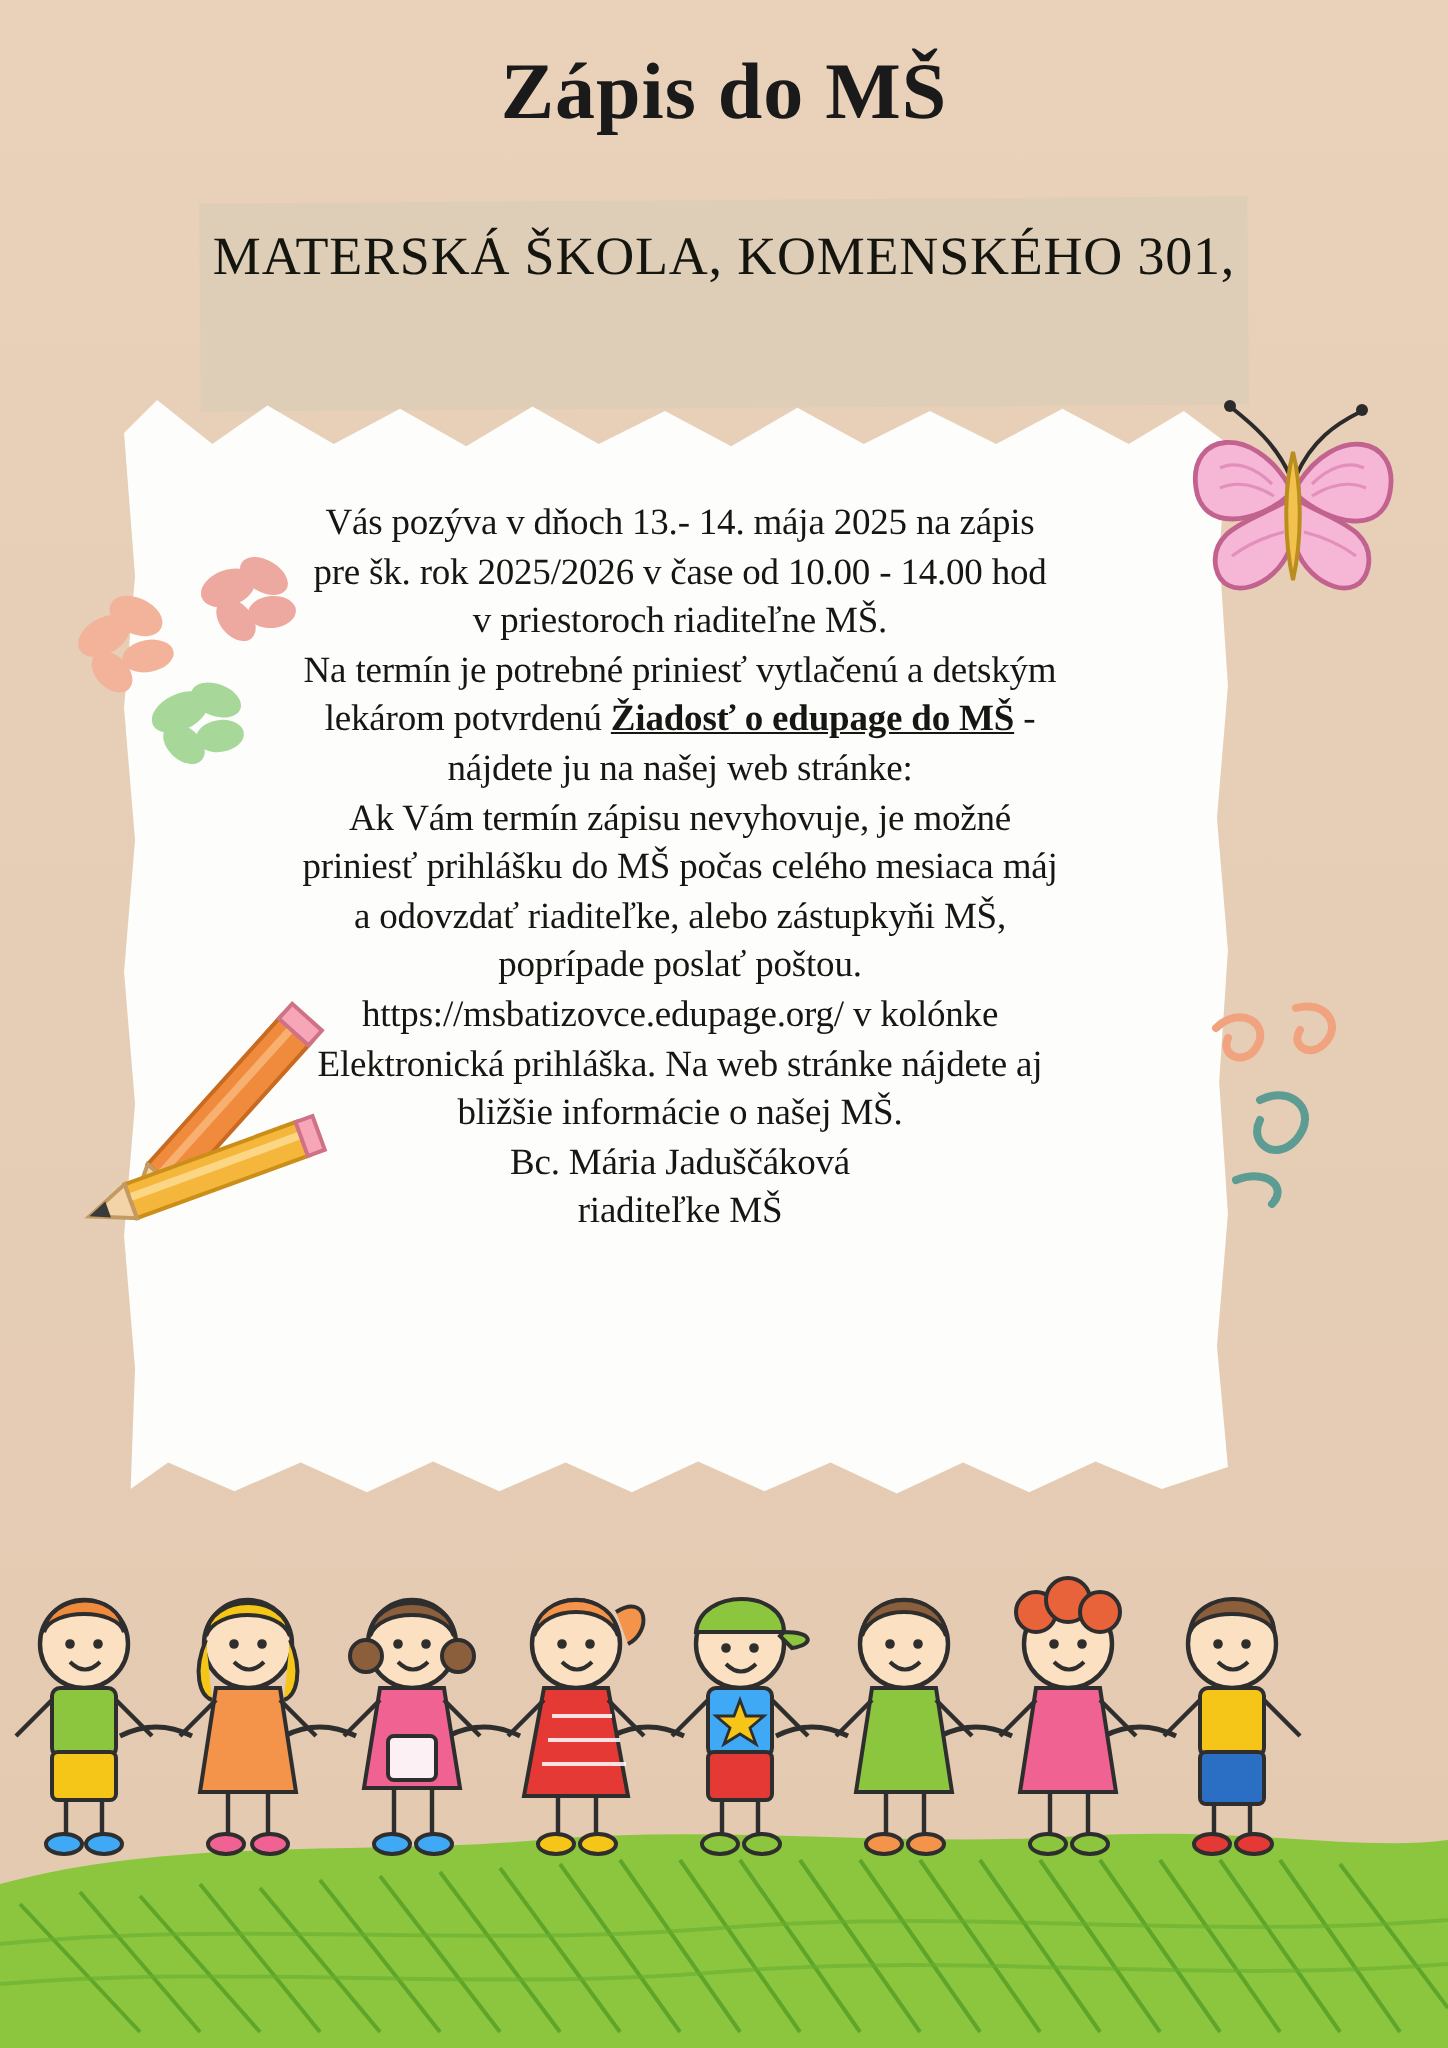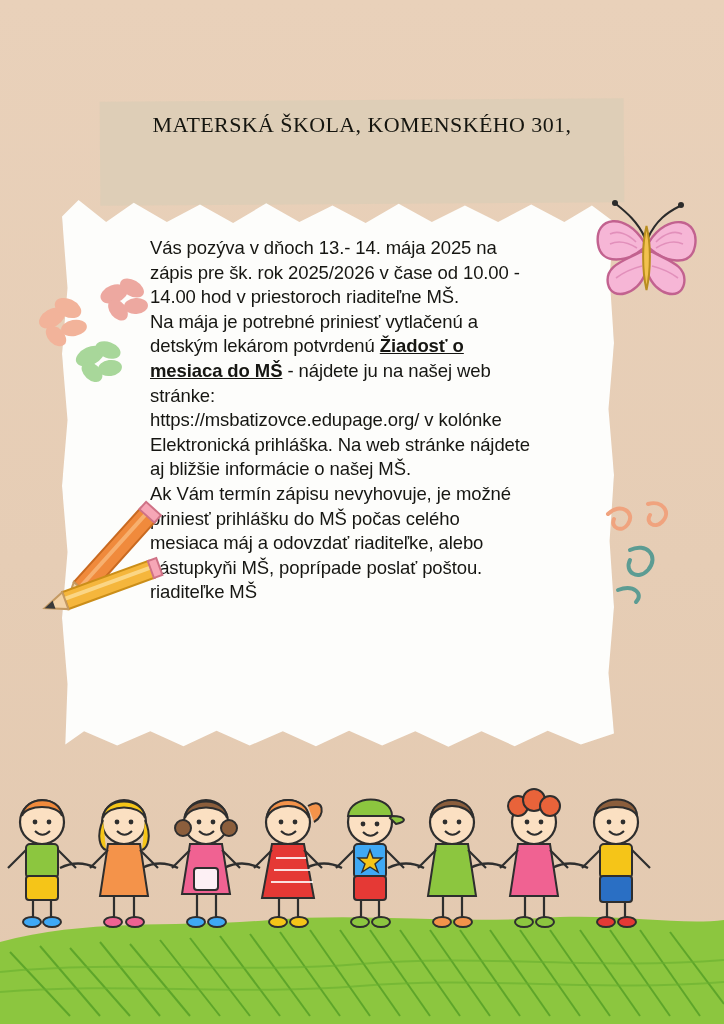--- a/index.html
+++ b/index.html
@@ -47,21 +47,21 @@
     transform: rotate(-0.4deg);
   }
 
   .subtitle {
     position: absolute;
     top: 110px;
     left: 40px;
     width: 644px;
     text-align: center;
     font-family: "Liberation Serif", serif;
-    font-size: 22px;
+    font-size: 27px;
     line-height: 1.35;
     color: #15150f;
     letter-spacing: 0.4px;
   }
 
   
   .paper {
     position: absolute;
     top: 200px;
     left: 62px;
@@ -86,25 +86,25 @@
     left: 68px;
     width: 546px;
     height: 546px;
     background: rgba(120, 95, 70, 0.12);
     filter: blur(6px);
     z-index: -1;
   }
 
   .body-text {
     position: absolute;
-    top: 236px;
+    top: 250px;
     left: 150px;
     width: 380px;
-    text-align: left;
-    font-family: Liberation Sans, sans-serif;
+    text-align: center;
+    font-family: Liberation Serif, serif;
     font-size: 18.5px;
     line-height: 1.33;
     color: #161612;
     letter-spacing: -0.1px;
   }
   .body-text p { margin: 0; }
   .body-text .u {
     text-decoration: underline;
     font-weight: bold;
   }
@@ -159,37 +159,39 @@
     left: 0;
     width: 724px;
     height: 166px;
   }
 </style>
 </head>
 <body>
 
 <div class="poster">
 
+  <div class="title">Zápis do MŠ</div>
 
   <div class="tape"></div>
 
   <div class="subtitle">
     <div>MATERSKÁ ŠKOLA, KOMENSKÉHO 301,</div>
   </div>
 
   <div class="paper-shadow"></div>
   <div class="paper"></div>
 
   <div class="body-text">
     <p>Vás pozýva v dňoch 13.- 14. mája 2025 na zápis pre šk. rok 2025/2026 v čase od 10.00 - 14.00 hod v priestoroch riaditeľne MŠ.</p>
     <p>
-      <span>Na mája je potrebné priniesť vytlačenú a detským lekárom potvrdenú </span><span class="u">Žiadosť o mesiaca do MŠ</span><span> - nájdete ju na našej web stránke:</span>
+      <span>Na termín je potrebné priniesť vytlačenú a detským lekárom potvrdenú </span><span class="u">Žiadosť o edupage do MŠ</span><span> - nájdete ju na našej web stránke:</span>
     </p>
+    <p>Ak Vám termín zápisu nevyhovuje, je možné priniesť prihlášku do MŠ počas celého mesiaca máj a odovzdať riaditeľke, alebo zástupkyňi MŠ, poprípade poslať poštou.</p>
     <p>https://msbatizovce.edupage.org/ v kolónke Elektronická prihláška. Na web stránke nájdete aj bližšie informácie o našej MŠ.</p>
-    <p>Ak Vám termín zápisu nevyhovuje, je možné priniesť prihlášku do MŠ počas celého mesiaca máj a odovzdať riaditeľke, alebo zástupkyňi MŠ, poprípade poslať poštou.</p>
+    <p>Bc. Mária Jaduščáková</p>
     <p>riaditeľke MŠ</p>
   </div>
 
   <div class="butterfly">
     <svg viewBox="0 0 118 120" width="118" height="120" aria-hidden="true">
 
       <path d="M59 52 C52 36 40 26 30 18" stroke="#2b2b2b" stroke-width="2" fill="none"></path>
       <path d="M62 52 C70 34 82 26 94 20" stroke="#2b2b2b" stroke-width="2" fill="none"></path>
       <circle cx="29" cy="17" r="3" fill="#2b2b2b"></circle>
       <circle cx="95" cy="19" r="3" fill="#2b2b2b"></circle>

